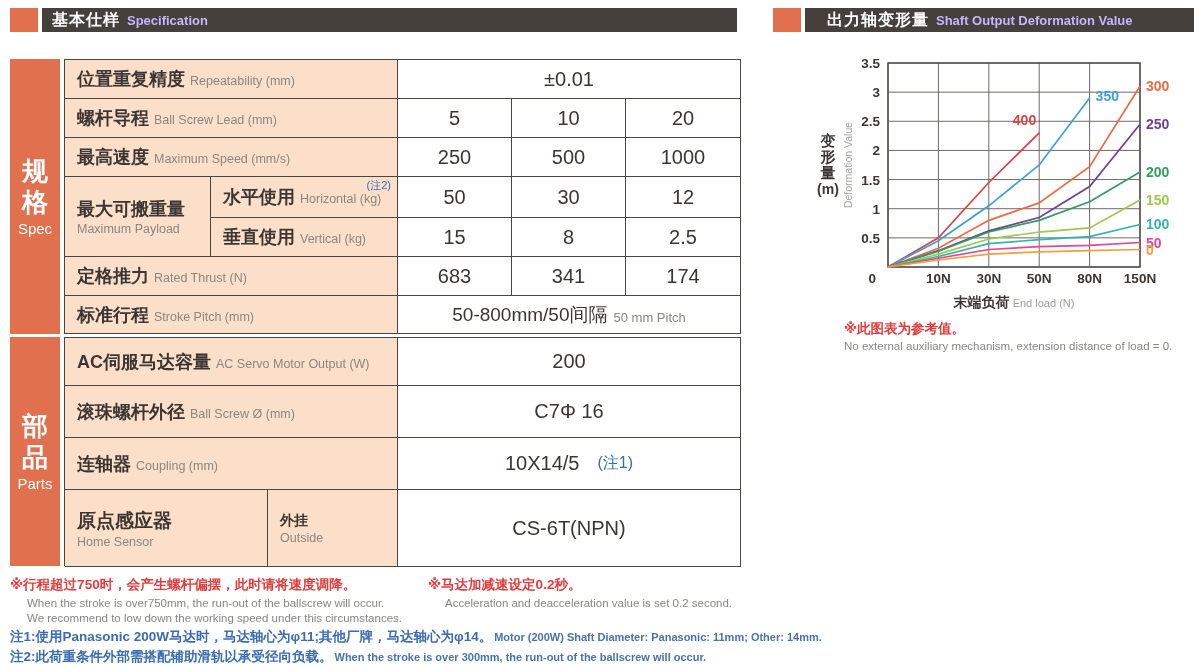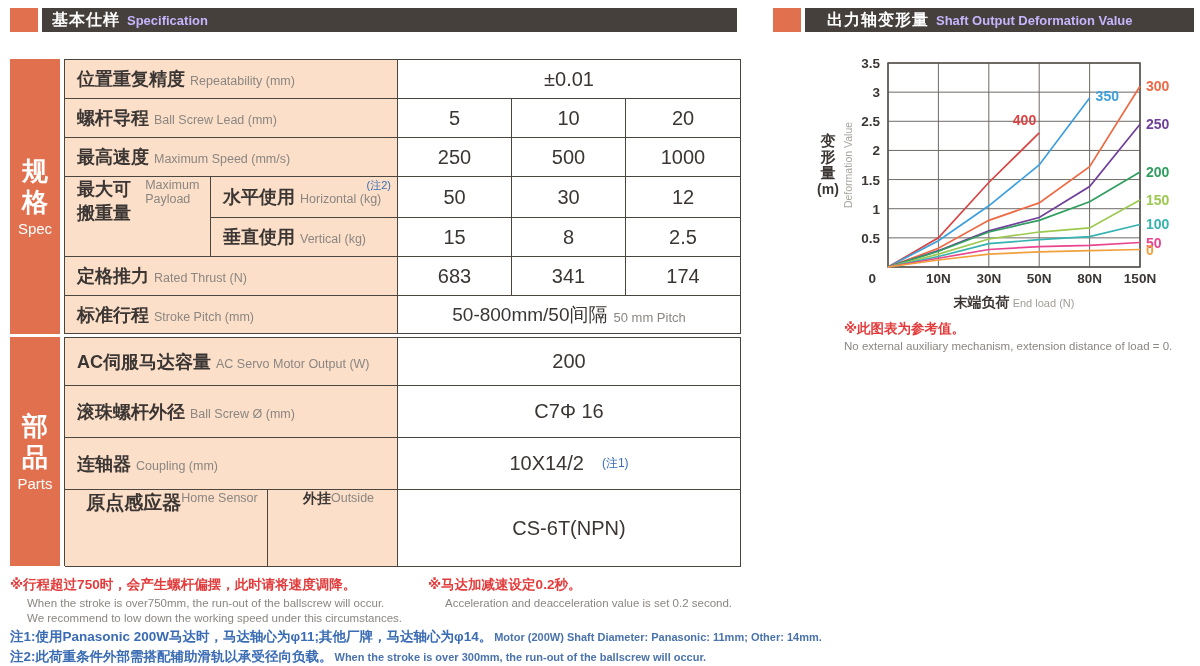--- a/index.html
+++ b/index.html
@@ -27,27 +27,27 @@
   .sect{position:absolute;left:10px;display:flex;}
   .sidebar{width:50px;background:var(--accent);color:#fff;display:flex;flex-direction:column;align-items:center;justify-content:center;margin-right:4px;}
   .sidebar .ch{font-size:26px;font-weight:bold;line-height:31px;}
   .sidebar .sen{font-size:15px;margin-top:2px;}
   .tgrid{display:grid;border-top:1px solid var(--border);border-left:1px solid var(--border);}
   .cell{border-right:1px solid var(--border);border-bottom:1px solid var(--border);display:flex;align-items:center;position:relative;}
   .lc{background:var(--peach);padding-left:12px;}
   .vc{background:#fff;justify-content:center;}
   .lc .cn{font-size:18px;font-weight:600;color:var(--ink);}
   .lc .en{font-size:12.5px;color:var(--gray);margin-left:5px;padding-top:4px;}
-  .lc.stack{flex-direction:row;align-items:flex-start;justify-content:center;}
+  .lc.stack{flex-direction:column;align-items:flex-start;justify-content:center;}
   .lc.stack .en{margin-left:0;padding-top:1px;}
   .vc .val{font-size:20px;color:var(--ink);}
   .vc .sub{font-size:13px;color:var(--gray);margin-left:6px;padding-top:5px;}
   .supnote{color:var(--blue);font-size:11px;}
   .supnote.abs{position:absolute;top:1px;right:6px;}
-  sup.supnote{vertical-align:super;font-size:12px;margin-left:18px;}
+  sup.supnote{vertical-align:super;font-size:16px;margin-left:18px;}
 
   
   #chart-svg{position:absolute;left:772px;top:55px;overflow:visible;}
   #chart-svg text{font-family:"Liberation Sans","DejaVu Sans",sans-serif;}
 
   .chart-note{position:absolute;left:844px;top:320px;}
   .chart-note .cn{color:var(--red);font-weight:bold;font-size:13.5px;}
   .chart-note .en{color:var(--gray);font-size:11.5px;margin-top:2px;}
 
   
@@ -202,21 +202,21 @@
       </div>
       <div class="cell vc">
           <span class="val">C7Φ 16</span>
         </div>
 
       <div class="cell lc" style="grid-column:1/3;">
         <span class="cn">连轴器</span>
         <span class="en">Coupling (mm)</span>
       </div>
       <div class="cell vc">
-        <span class="val">10X14/2</span>
+        <span class="val">10X14/5</span>
           <sup class="supnote">(注1)</sup>
       </div>
 
       <div class="cell lc stack">
         <span class="cn" style="font-size:19px;text-align:right;">原点感应器</span>
         <span class="en">Home Sensor</span>
       </div>
       <div class="cell lc stack">
         <span class="cn" style="font-size:14px;">外挂</span>
         <span class="en">Outside</span>

